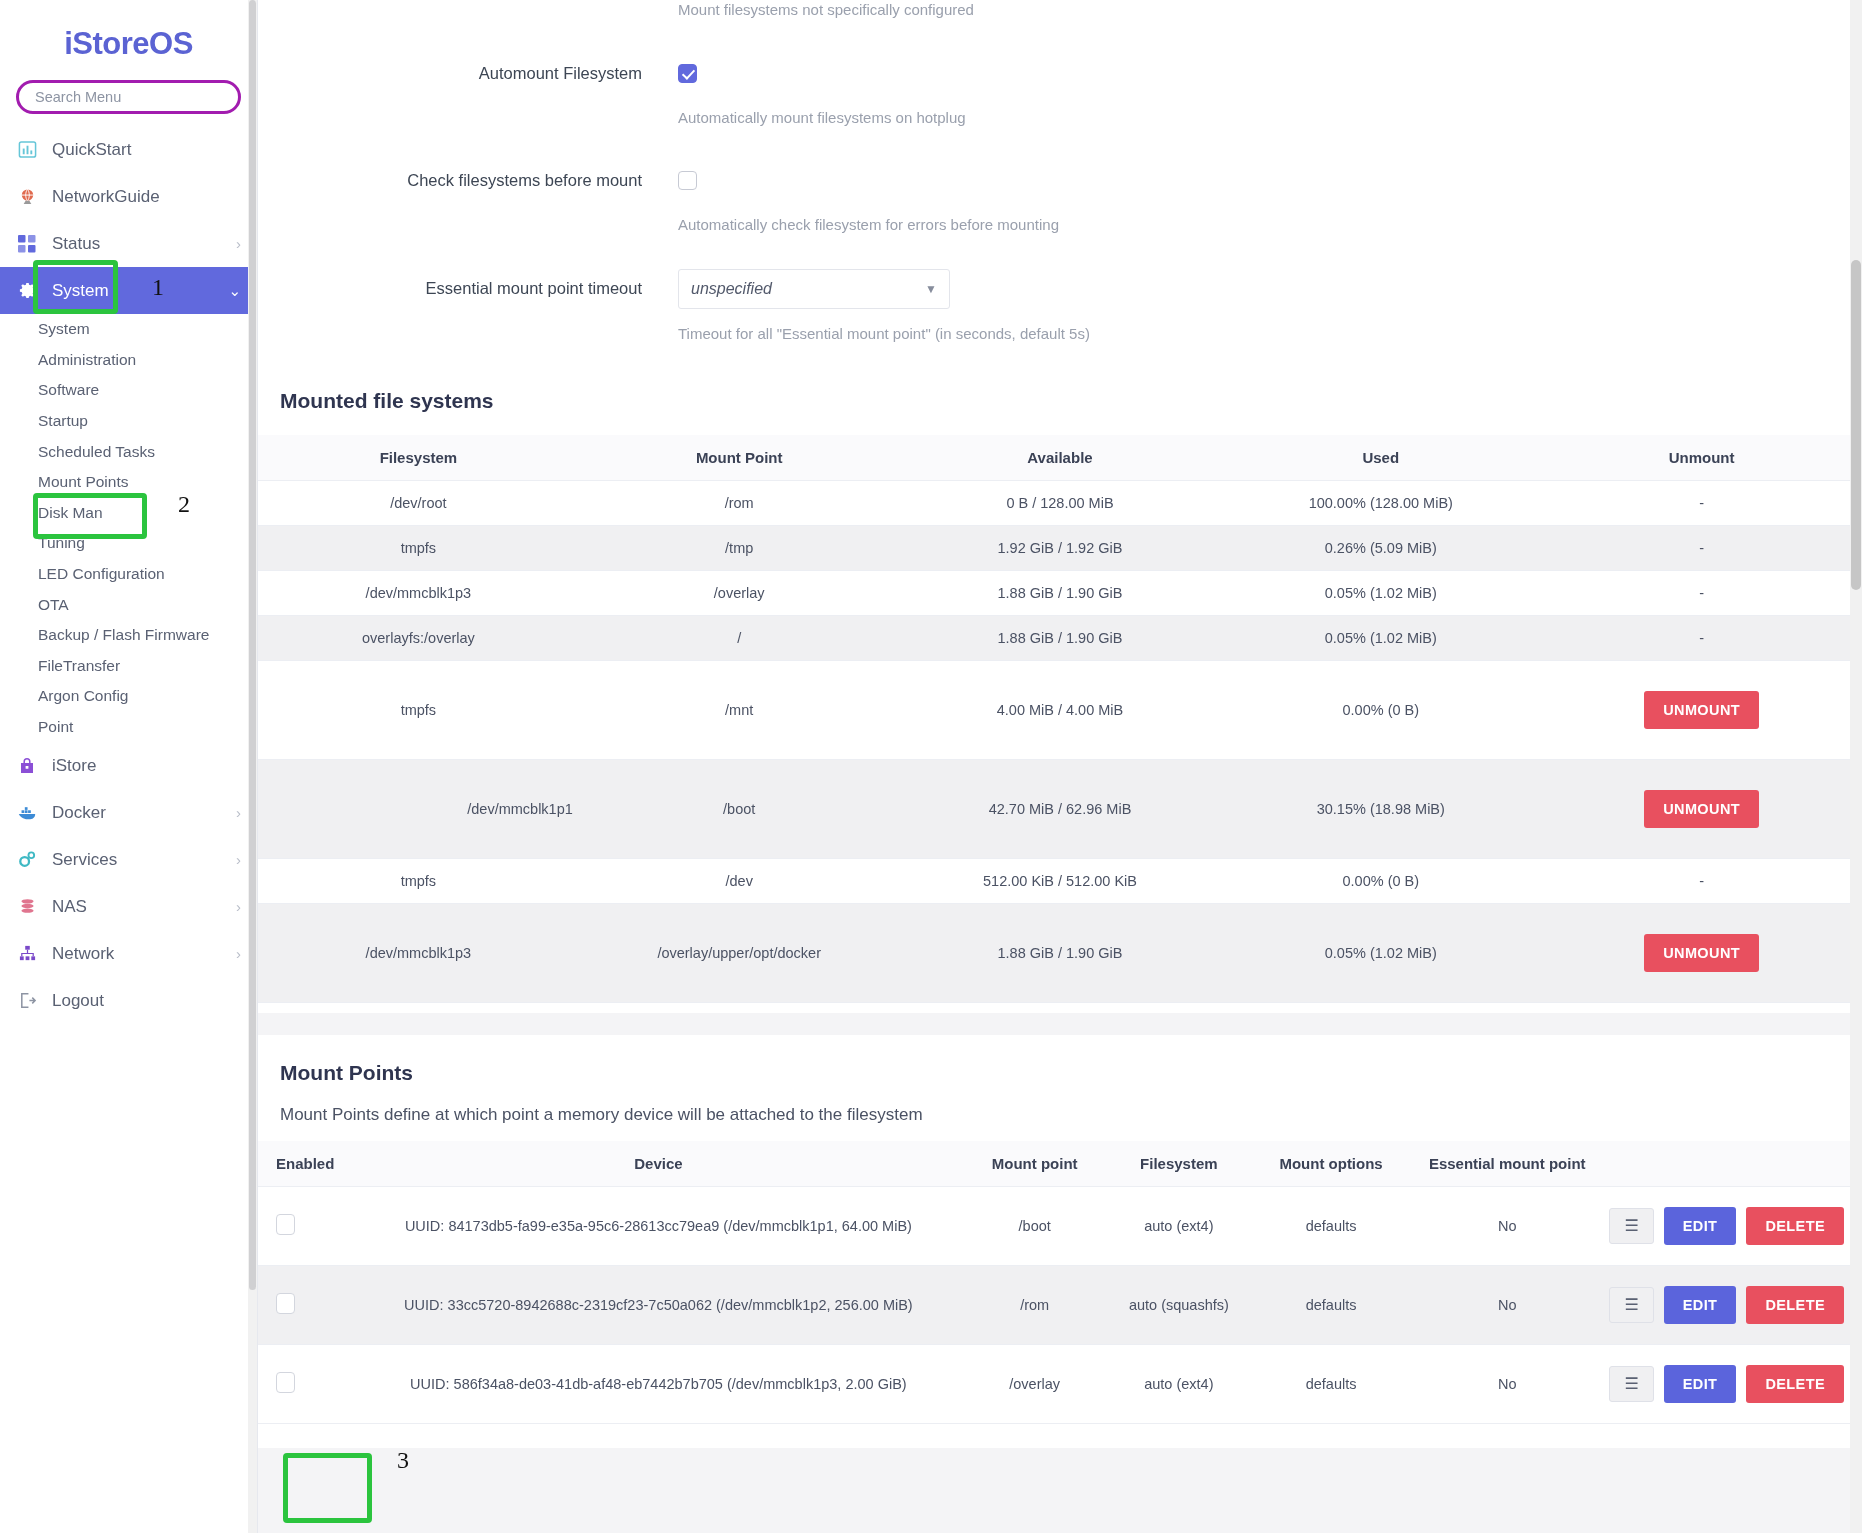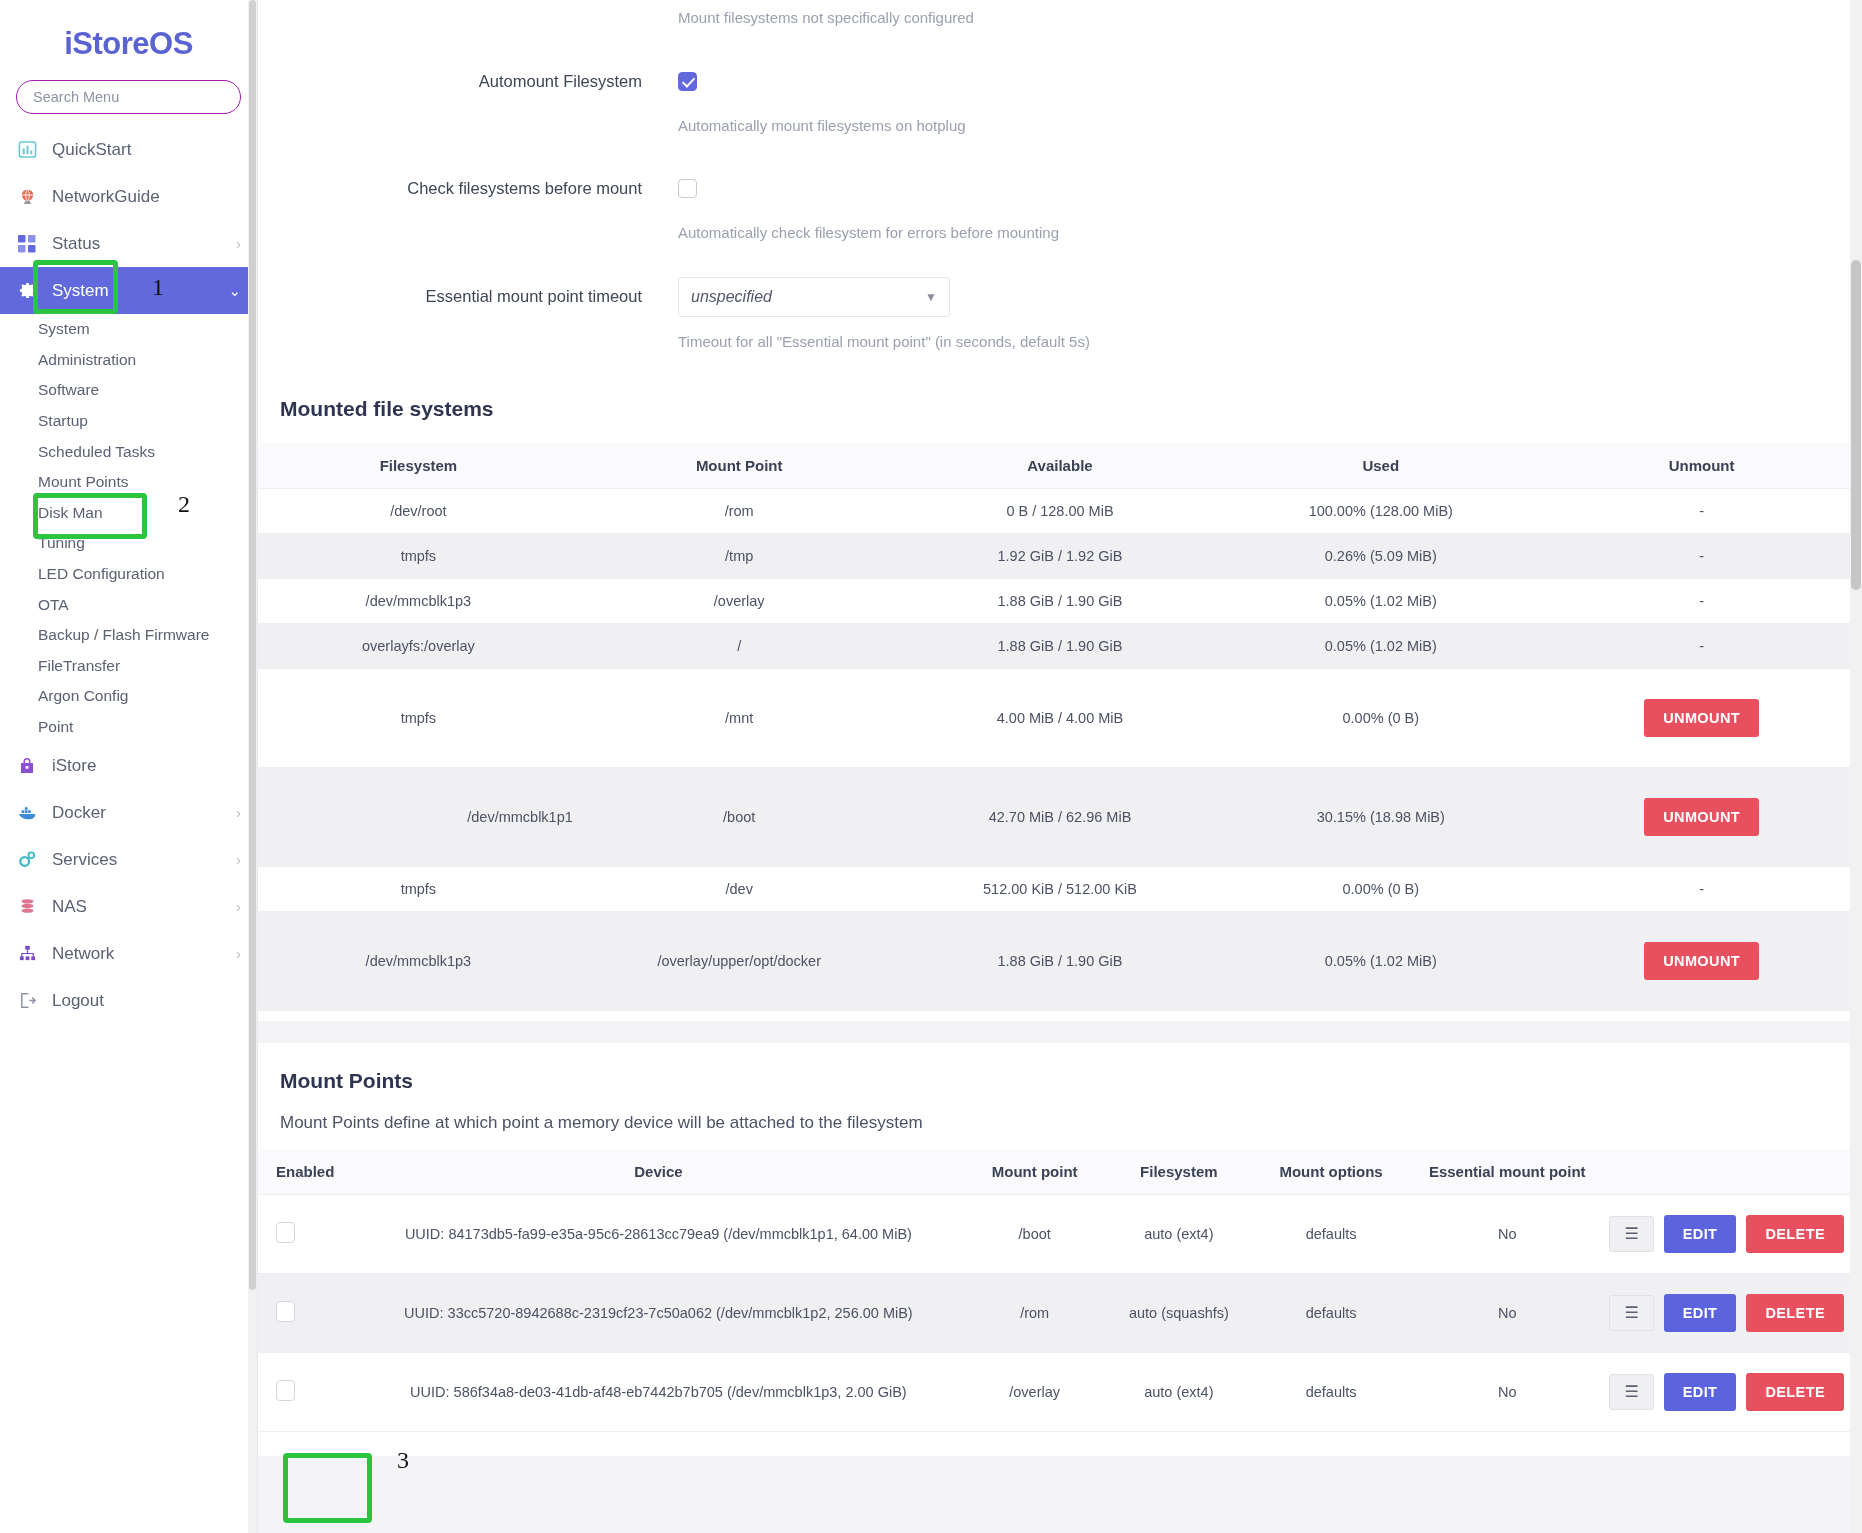--- a/index.html
+++ b/index.html
@@ -24,21 +24,21 @@
     text-align:center;
     font-size:31px;
     font-weight:bold;
     color:#5b63d3;
     letter-spacing:-0.5px;
     padding:26px 0 18px 0;
   }
   #search-wrap { padding:0 16px 12px 16px; }
   #search-input {
     width:100%; height:34px;
-    border:1px solid #a21caf;
+    border:3px solid #a21caf;
     border-radius:18px;
     padding:0 16px;
     font-size:14.5px;
     color:#6d28d9;
     font-family:"Liberation Sans", sans-serif;
     outline:none;
     background:#fff;
   }
   #search-input::placeholder { color:#8d94a3; }
 
@@ -425,21 +425,21 @@
 
 <div class="hl" style="left:283px; top:1453px; width:89px; height:70px;"></div>
 <div class="anno-num" style="left:397px; top:1447px;">3</div>
 
 <div id="main">
 
   <div class="panel" style="padding:0 0 40px 0;">
 
     <div class="form-row" style="margin-top:0;">
       <div class="form-label"></div>
-      <div class="form-ctl" style="padding-top:8px;">
+      <div class="form-ctl" style="">
         <div class="hint">Mount filesystems not specifically configured</div>
       </div>
     </div>
 
 
     <div class="form-row" style="margin-top:44px;">
       <div class="form-label">Automount Filesystem</div>
       <div class="form-ctl">
         <span class="cb on"></span>
         <div class="hint" style="margin-top:21px;">Automatically mount filesystems on hotplug</div>

